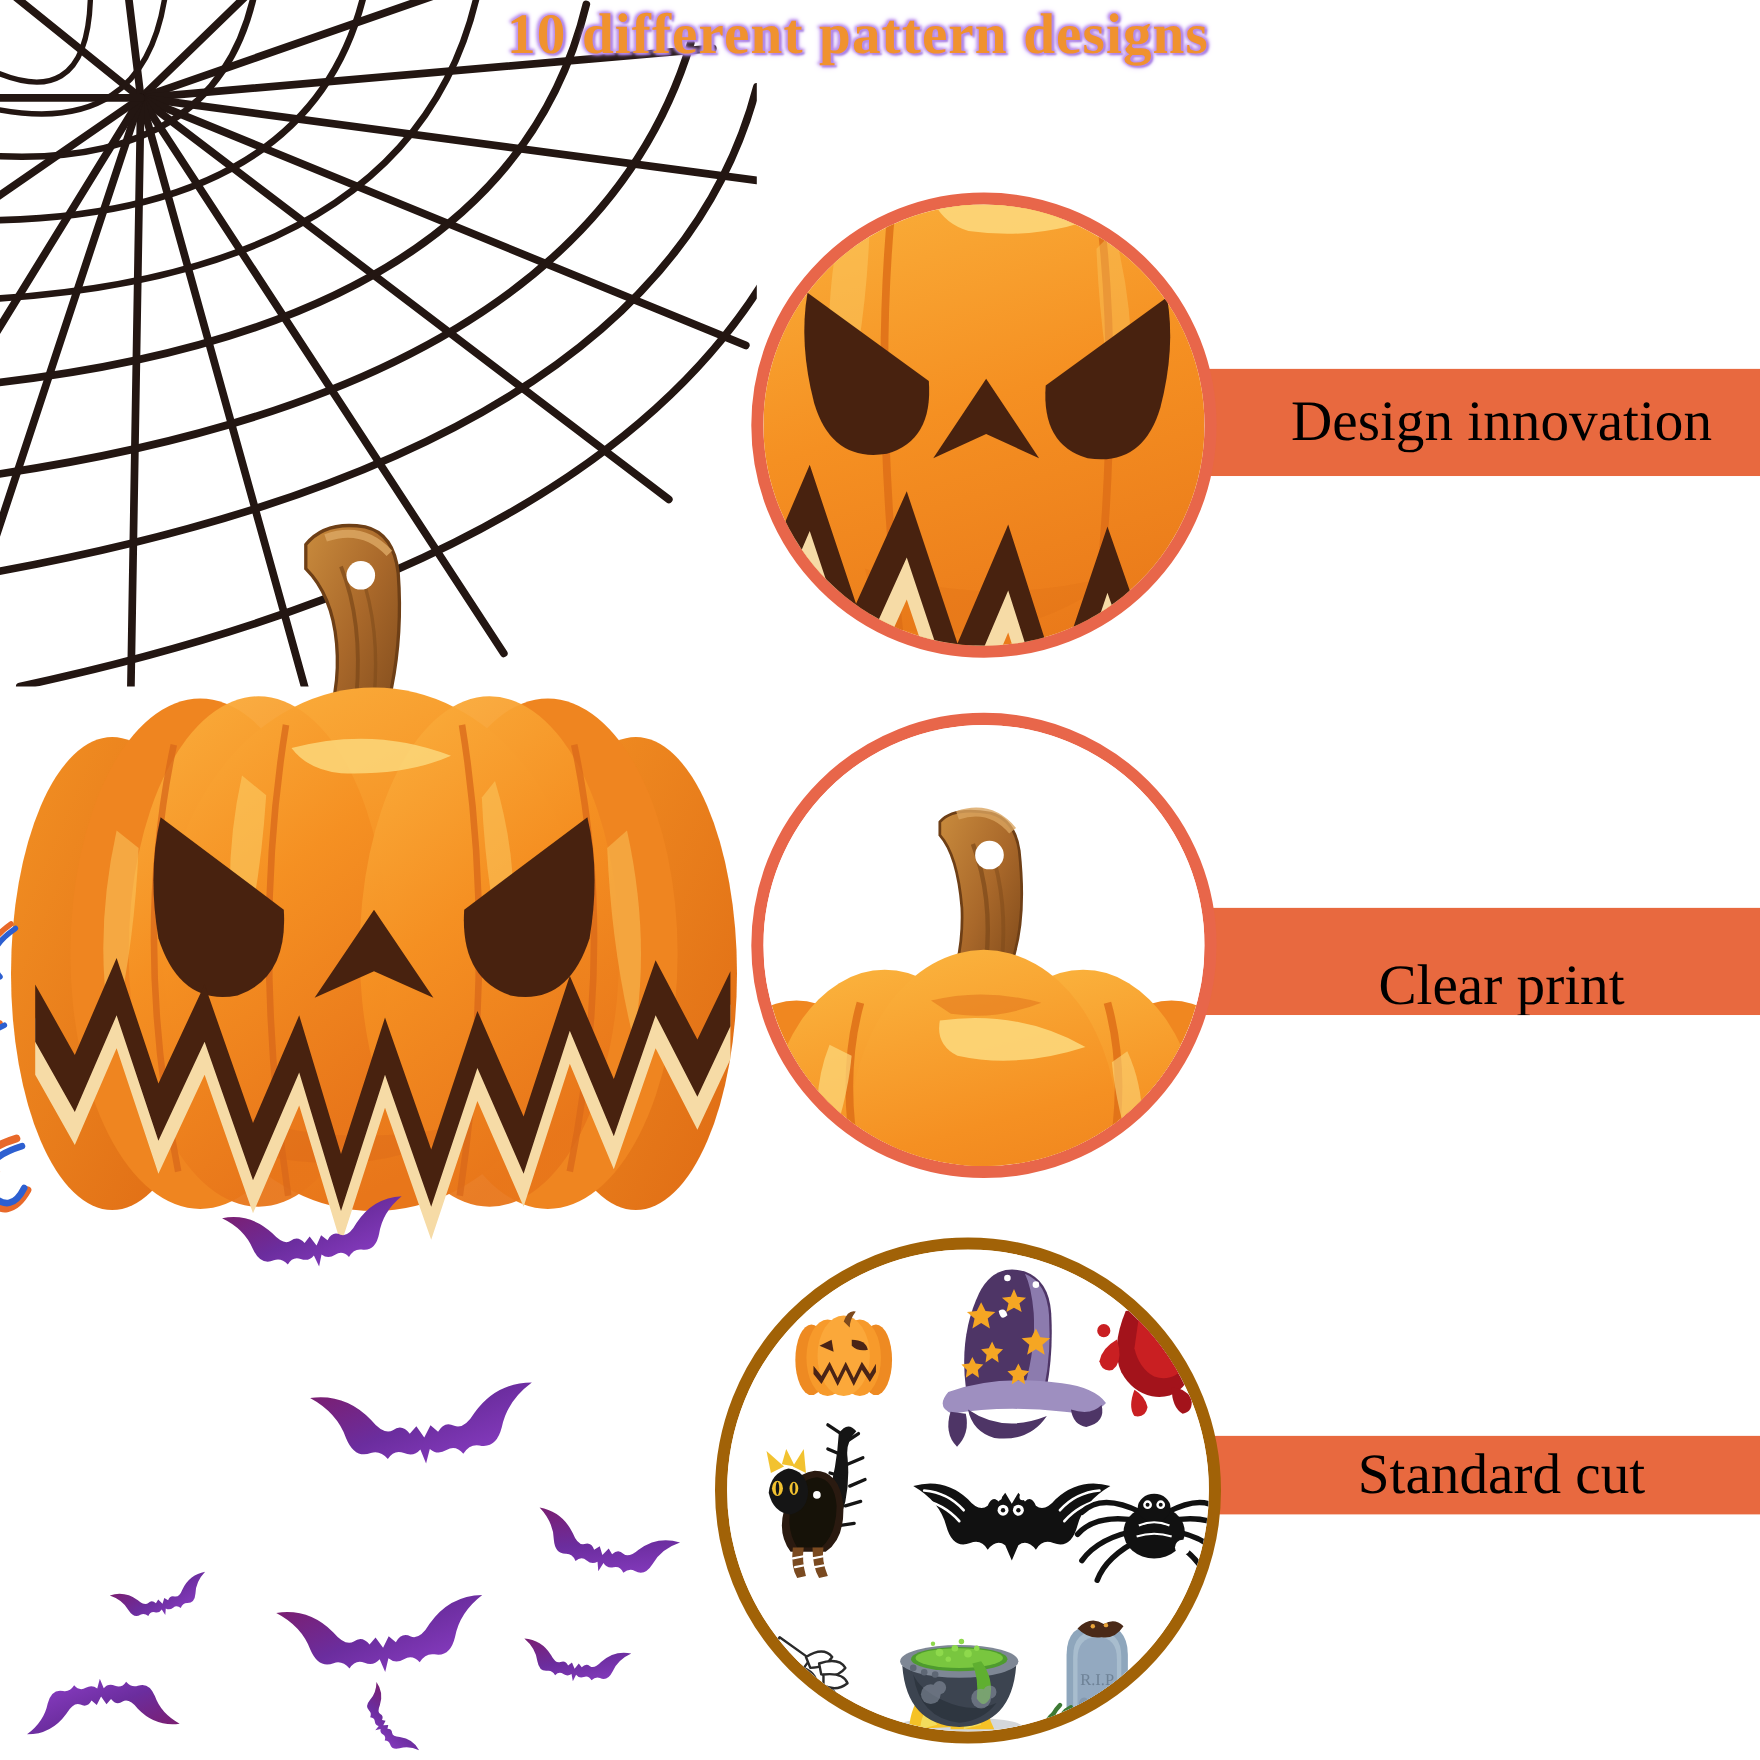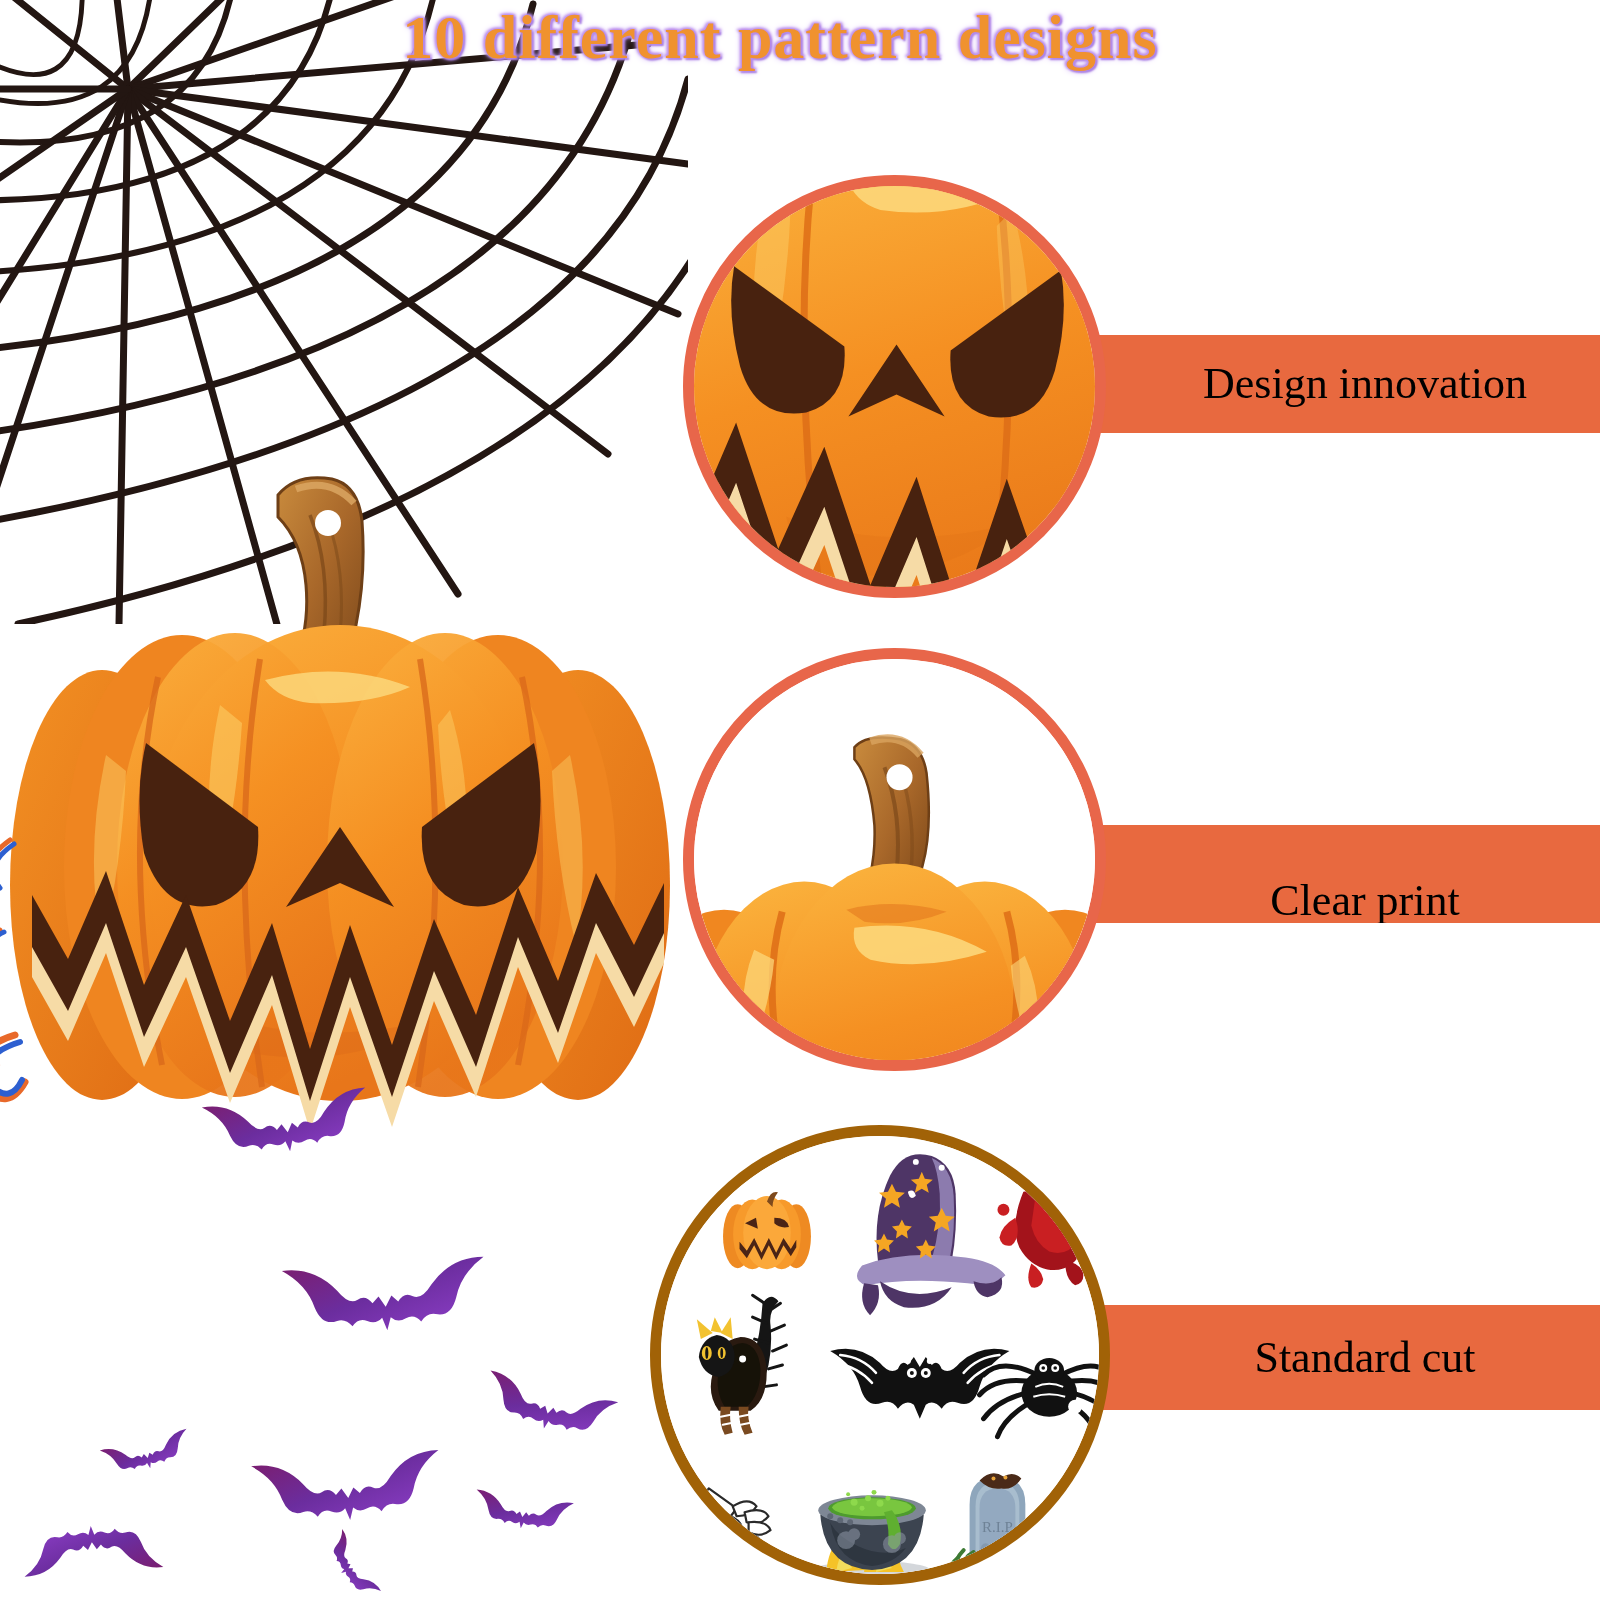--- a/index.html
+++ b/index.html
@@ -3,21 +3,21 @@
 <meta charset="utf-8">
 <style>
   html,body{margin:0;padding:0;background:#fff;}
   body{width:1600px;height:1600px;overflow:hidden;font-family:"Liberation Serif",serif;}
   #stage{position:relative;width:1600px;height:1600px;background:#ffffff;overflow:hidden;}
 
   
   .title{
     position:absolute;left:0;top:2px;width:1560px;text-align:center;
     font-family:"Liberation Serif",serif;
-    font-size:62px;font-weight:700;color:#F0922F;letter-spacing:1px;
+    font-size:52px;font-weight:700;color:#F0922F;letter-spacing:1px;
     text-shadow:
       0 0 3px #b98aeb, 0 0 7px #c9a6f2, 2px 2px 2px #9b6fdd,
       -2px -1px 3px #b98aeb, 2px -1px 3px #b98aeb;
     z-index:40;white-space:nowrap;
   }
 
   
   .web{position:absolute;left:-12px;top:-16px;width:700px;height:640px;z-index:5;}
 
   
@@ -33,26 +33,26 @@
   .c3{left:650px;top:1125px;width:460px;height:460px;border:11px solid #a16207;}
   .circle svg{display:block;width:100%;height:100%;}
 
   
   .bar{
     position:absolute;left:1060px;width:540px;background:#E8693F;z-index:20;
     display:flex;align-items:center;
   }
   .bar-label{
     width:100%;text-align:center;color:#000;
-    font-family:"Liberation Serif",serif;font-size:44px;line-height:1;
+    font-family:"Liberation Serif",serif;font-size:52px;line-height:1;
     padding-left:70px;box-sizing:border-box;
   }
   .bar1{top:335px;height:98px;clip-path:polygon(28px 0,100% 0,100% 100%,0 100%);}
   .bar2{top:825px;height:98px;clip-path:polygon(34px 0,100% 0,100% 100%,0 100%);align-items:flex-end;}
-  .bar3{top:1305px;height:105px;clip-path:polygon(40px 0,100% 0,100% 100%,0 100%);}
+  .bar3{top:1305px;height:72px;clip-path:polygon(40px 0,100% 0,100% 100%,0 100%);}
 
   .bats{position:absolute;left:0;top:1080px;width:700px;height:520px;z-index:14;}
   .swirl{position:absolute;left:-30px;top:820px;width:90px;height:300px;z-index:13;}
 </style>
 </head>
 <body>
 
 <div id="stage">
 
   <svg class="web" viewBox="0 0 700 640">

